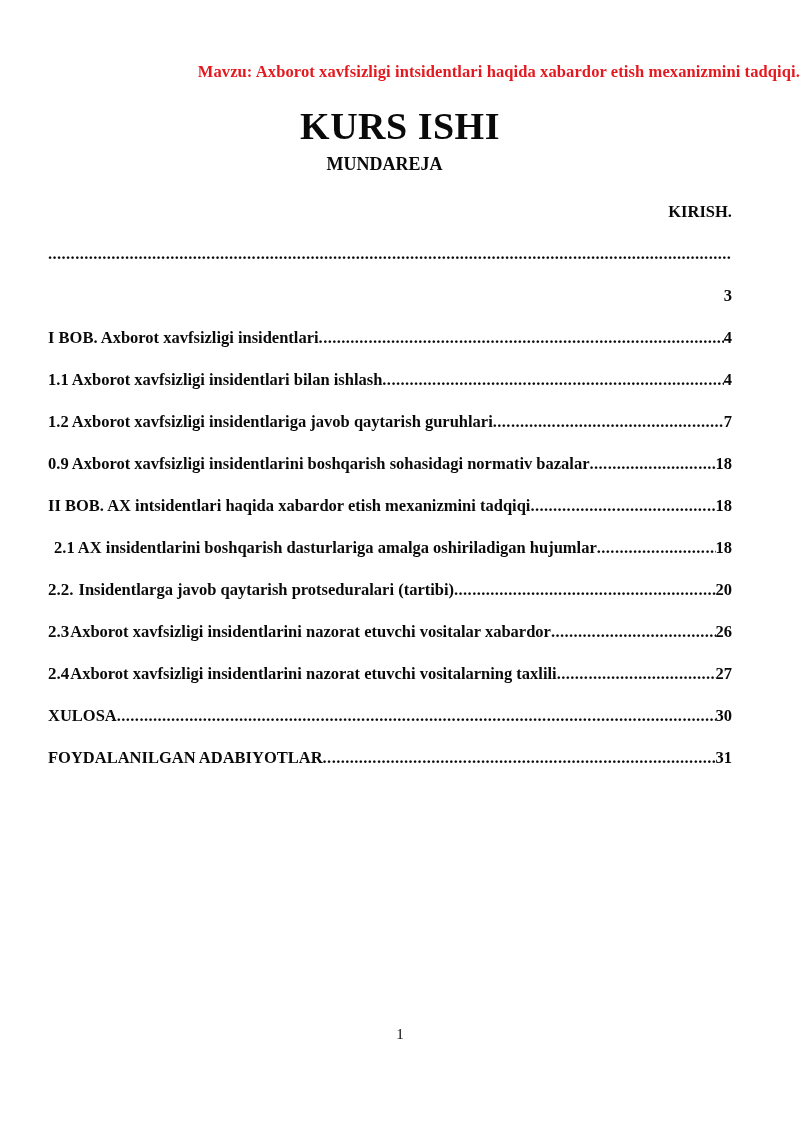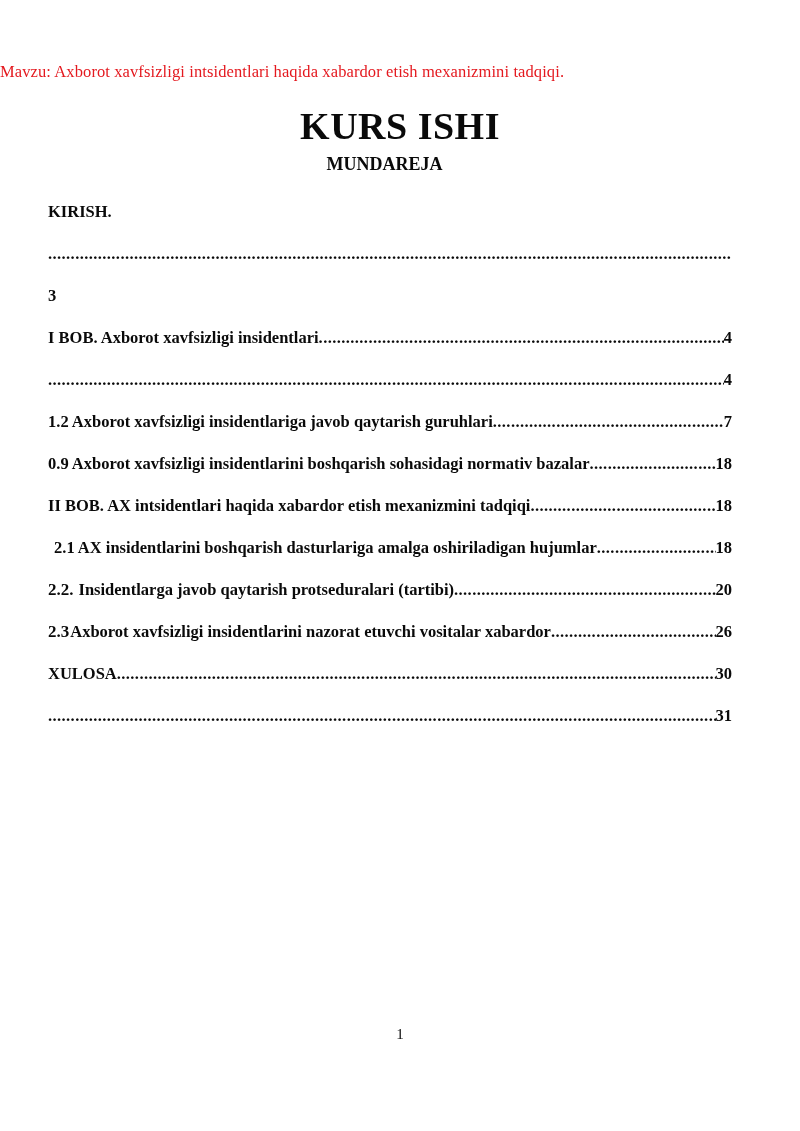--- a/index.html
+++ b/index.html
@@ -13,23 +13,23 @@
     font-family: "Liberation Serif", "DejaVu Serif", serif;
     color: #0a0a0a;
   }
   .page {
     position: absolute;
     inset: 0;
     background: #ffffff;
     padding-top: 62px;
   }
   .doc-title {
-    text-align: left;
+    text-align: right;
     font-size: 16.5px;
-    font-weight: normal;
+    font-weight: bold;
     color: #e4191f;
     white-space: nowrap;
     letter-spacing: 0.1px;
   }
   .main-title {
     margin-top: 22px;
     text-align: center;
     font-size: 38px;
     font-weight: bold;
     letter-spacing: 0.5px;
@@ -46,20 +46,21 @@
     margin: 26px 68px 0 48px;
     font-size: 16.5px;
     font-weight: bold;
   }
   .toc-row {
     display: flex;
     align-items: baseline;
     line-height: 22px;
     margin-bottom: 20px;
     white-space: nowrap;
+    justify-content: flex-end;
   }
   .toc-row.indent { padding-left: 6px; }
   .toc-label { flex: 0 0 auto; }
   .toc-prefix {
     flex: 0 0 auto;
     font-size: 17px;
     margin-right: 1px;
   }
   .toc-prefix.sp { margin-right: 5px; }
   .toc-leader {
@@ -107,20 +108,21 @@
       <span class="toc-label">3</span>
     </div>
 
     <div class="toc-row">
       <span class="toc-label">I BOB. Axborot xavfsizligi insidentlari</span>
       <span class="toc-leader"></span>
       <span class="toc-page">4</span>
     </div>
 
     <div class="toc-row">
+      <span class="toc-label">1.1 Axborot xavfsizligi insidentlari bilan ishlash</span>
       <span class="toc-leader"></span>
       <span class="toc-page">4</span>
     </div>
 
     <div class="toc-row">
       <span class="toc-label">1.2 Axborot xavfsizligi insidentlariga javob qaytarish guruhlari</span>
       <span class="toc-leader"></span>
       <span class="toc-page">7</span>
     </div>
 
@@ -150,28 +152,35 @@
       <span class="toc-page">20</span>
     </div>
 
     <div class="toc-row">
       <span class="toc-prefix">2.3</span>
       <span class="toc-label">Axborot xavfsizligi insidentlarini nazorat etuvchi vositalar xabardor</span>
       <span class="toc-leader"></span>
       <span class="toc-page">26</span>
     </div>
 
+    <div class="toc-row">
+      <span class="toc-prefix">2.4</span>
+      <span class="toc-label">Axborot xavfsizligi insidentlarini nazorat etuvchi vositalarning taxlili</span>
+      <span class="toc-leader"></span>
+      <span class="toc-page">27</span>
+    </div>
 
     <div class="toc-row">
       <span class="toc-label">XULOSA</span>
       <span class="toc-leader"></span>
       <span class="toc-page">30</span>
     </div>
 
     <div class="toc-row">
+      <span class="toc-label">FOYDALANILGAN ADABIYOTLAR</span>
       <span class="toc-leader"></span>
       <span class="toc-page">31</span>
     </div>
 
   </div>
 
   <div class="page-footer">1</div>
 
 </div>
 

